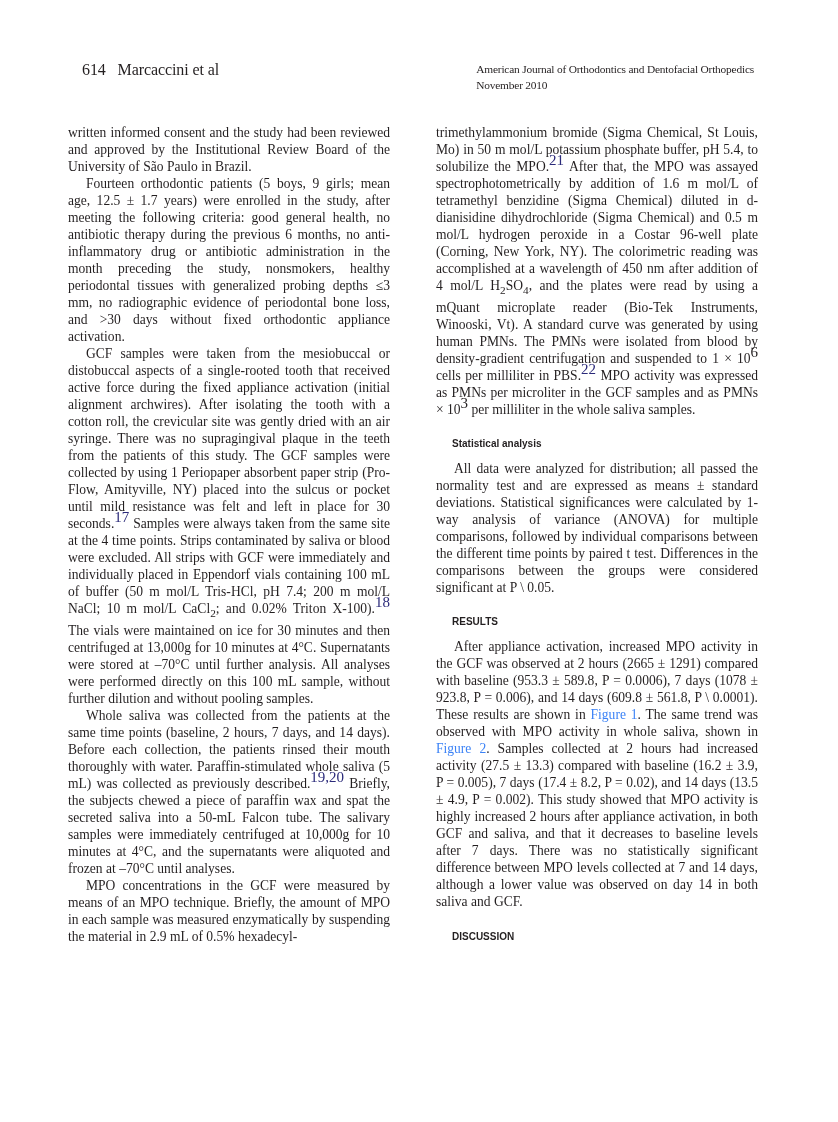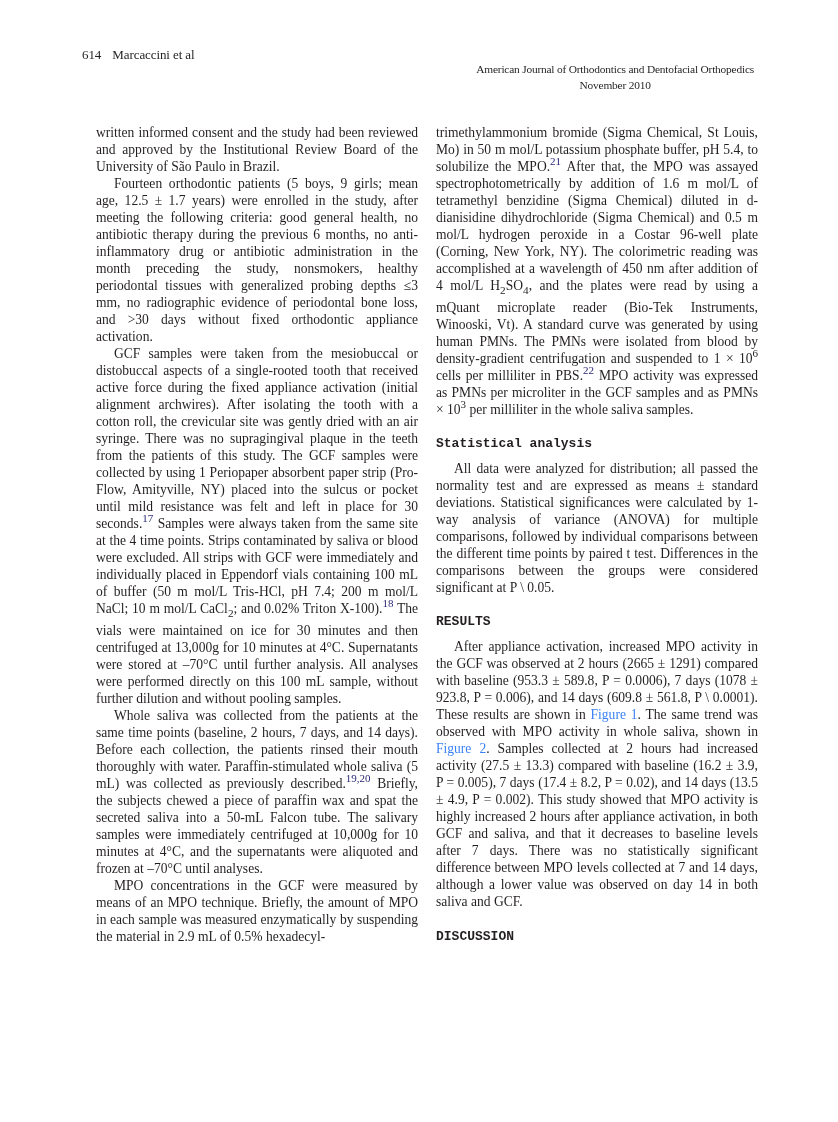--- a/index.html
+++ b/index.html
@@ -1,30 +1,30 @@
 <!DOCTYPE html>
 <html><head>
 <meta charset="utf-8">
 <style>
   html, body { margin: 0; padding: 0; background: #ffffff; }
   body { width: 838px; height: 1122px; position: relative; overflow: hidden;
          font-family: "Liberation Serif", "DejaVu Serif", serif; color: #231f20; }
-  .header-left { position: absolute; left: 82px; top: 47px; font-size: 13px; letter-spacing: -0.1px; }
+  .header-left { position: absolute; left: 82px; top: 61px; font-size: 16px; letter-spacing: -0.1px; }
   .header-left .pg { margin-right: 8px; }
-  .header-right { position: absolute; right: 84px; top: 61px; font-size: 11.4px; text-align: center; line-height: 16px; letter-spacing: -0.2px; }
+  .header-right { position: absolute; right: 84px; top: 61px; font-size: 11.4px; text-align: left; line-height: 16px; letter-spacing: -0.2px; }
   .col { position: absolute; top: 124px; width: 322px; font-size: 13.55px; line-height: 17.0px; text-align: justify; }
-  .col.left { left: 96px; }
+  .col.left { left: 68px; }
   .col.right { left: 436px; }
   .col p { margin: 0; hyphens: manual; }
   .col p.indent { text-indent: 18px; }
   .col p.first { text-indent: 0; }
-  sup { font-size: 11px; line-height: 0; vertical-align: 6px; }
+  sup { font-size: 15px; line-height: 0; vertical-align: 6px; }
   .ref { color: #2b2a7a; }
   .link { color: #3b82f6; }
-  .sec { font-family: Liberation Mono, monospace; font-size: 13px; color: #231f20; margin: 0; }
+  .sec { font-family: Liberation Sans, sans-serif; font-size: 10px; color: #231f20; margin: 16px; }
   .sec.stat { margin-top: 17px; margin-bottom: 8px; }
   .sec.results { margin-top: 17px; margin-bottom: 8px; }
   .sec.discussion { margin-top: 18px; margin-bottom: 8px; }
 </style>
 </head>
 <body>
 
 <div class="header-left">
   <span class="pg">614</span>
   <span>Marcaccini et al</span>

